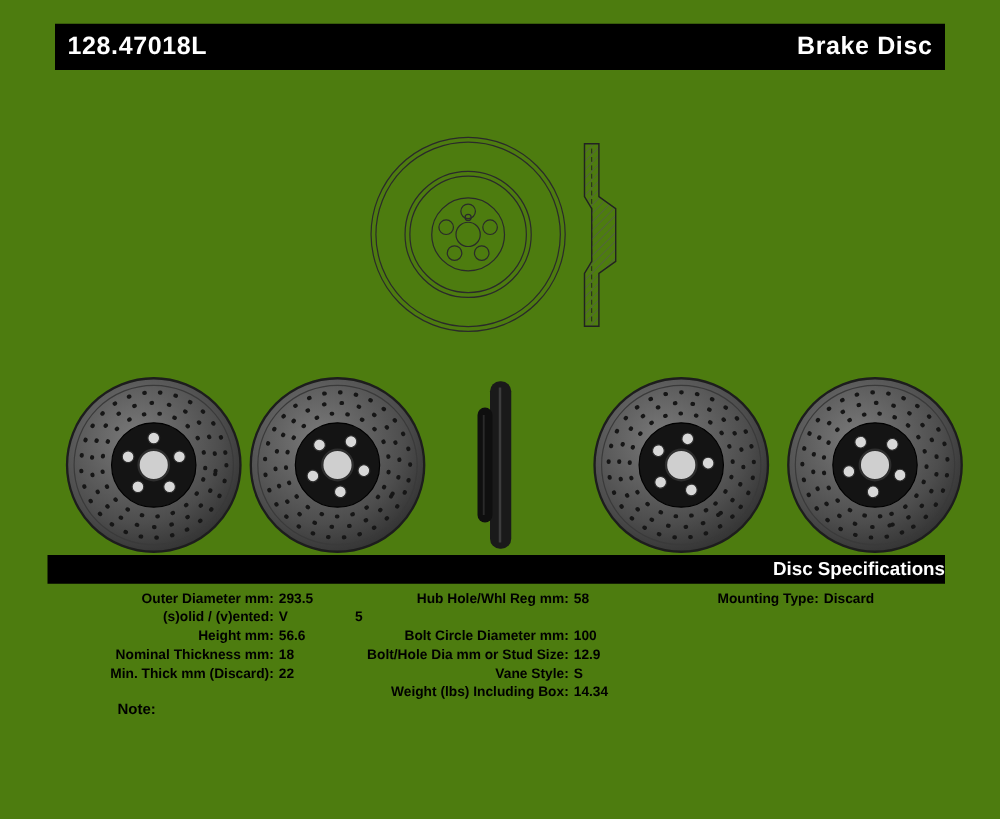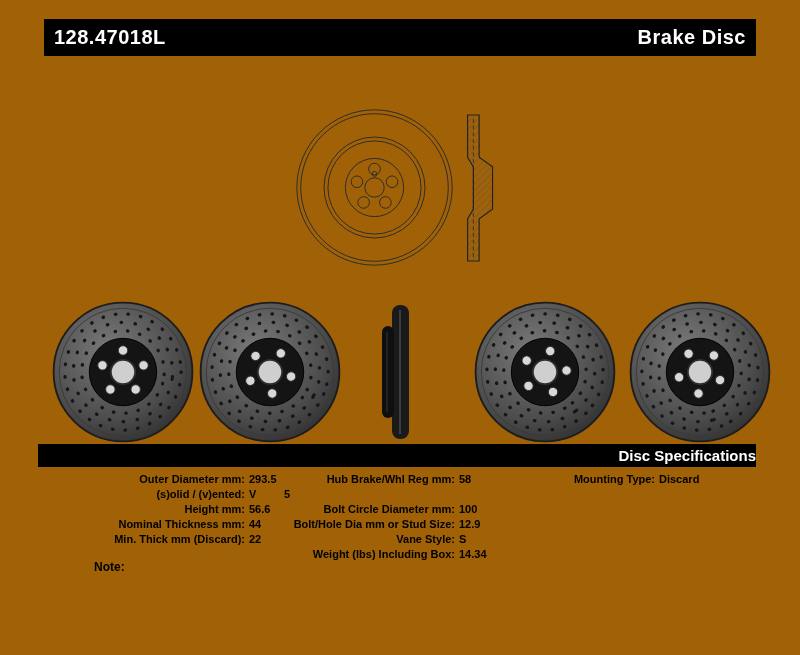--- a/index.html
+++ b/index.html
@@ -1,19 +1,19 @@
 <!DOCTYPE html>
 <html><head>
 <meta charset="utf-8">
 <style>
   html,body{margin:0;padding:0;background:#ffffff;}
   .page{
     position:relative;
     width:800px;height:655px;
-    background:#a16207;
+    background:#4d7c0f;
     font-family:"Liberation Sans", sans-serif;
     overflow:hidden;
   }
   .header-bar{
     position:absolute;left:44px;top:19px;width:712px;height:37px;
     background:#000000;color:#ffffff;
     display:flex;align-items:center;justify-content:space-between;
     box-sizing:border-box;padding:0 10px;
   }
   .header-bar .part-number{font-size:20px;font-weight:bold;letter-spacing:.5px;}
@@ -28,21 +28,21 @@
   .photo-edge{left:372px;top:302px;}
   .photo-3{left:470px;}
   .photo-4{left:625px;}
 
   .specs-bar{
     position:absolute;left:38px;top:444px;width:718px;height:23px;
     background:#000000;color:#ffffff;text-align:right;
     font-size:15px;font-weight:bold;line-height:23px;
   }
   .spec-col{position:absolute;top:471px;}
-  .spec-col-left{left:40px;}
+  .spec-col-left{left:14px;}
   .spec-col-middle{left:280px;}
   .spec-col-right{left:555px;}
   .spec-row{display:flex;height:15px;align-items:center;font-size:11px;font-weight:bold;color:#000;}
   .spec-label{display:inline-block;text-align:right;white-space:nowrap;}
   .spec-value{display:inline-block;text-align:left;margin-left:4px;white-space:nowrap;}
   .spec-col-left .spec-label{width:205px;}
   .spec-col-middle .spec-label{width:175px;}
   .spec-col-right .spec-label{width:100px;}
 
   .note{position:absolute;left:94px;top:560px;font-size:12px;font-weight:bold;color:#000;}
@@ -199,31 +199,31 @@
     <div class="spec-row">
       <span class="spec-label">(s)olid / (v)ented:</span>
       <span class="spec-value">V</span>
     </div>
     <div class="spec-row">
       <span class="spec-label">Height mm:</span>
       <span class="spec-value">56.6</span>
     </div>
     <div class="spec-row">
       <span class="spec-label">Nominal Thickness mm:</span>
-      <span class="spec-value">44</span>
+      <span class="spec-value">18</span>
     </div>
     <div class="spec-row">
       <span class="spec-label">Min. Thick mm (Discard):</span>
       <span class="spec-value">22</span>
     </div>
   </div>
 
   <div class="spec-col spec-col-middle">
     <div class="spec-row">
-      <span class="spec-label">Hub Brake/Whl Reg mm:</span>
+      <span class="spec-label">Hub Hole/Whl Reg mm:</span>
       <span class="spec-value">58</span>
     </div>
     <div class="spec-row">
       <span class="spec-value">5</span>
     </div>
     <div class="spec-row">
       <span class="spec-label">Bolt Circle Diameter mm:</span>
       <span class="spec-value">100</span>
     </div>
     <div class="spec-row">

